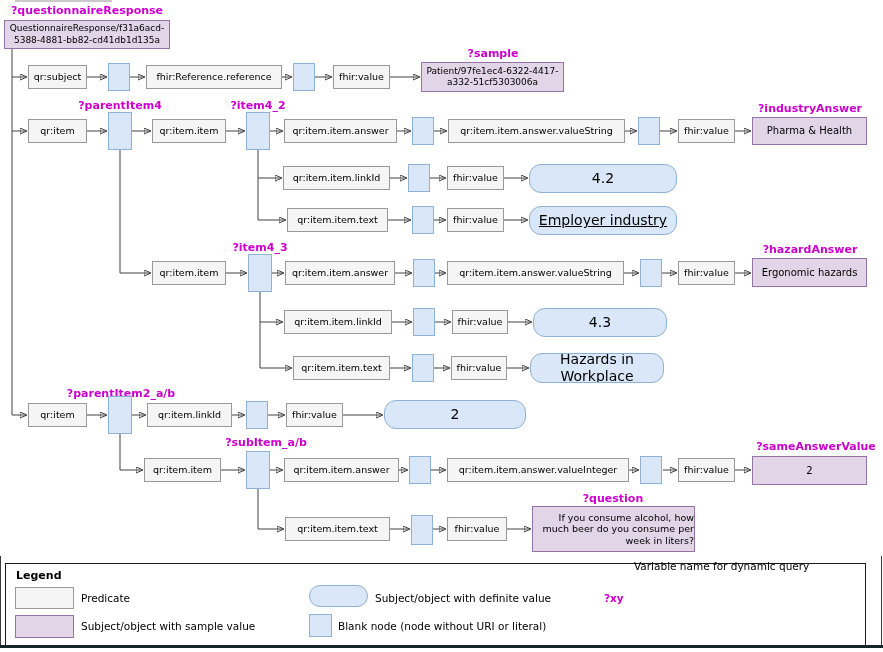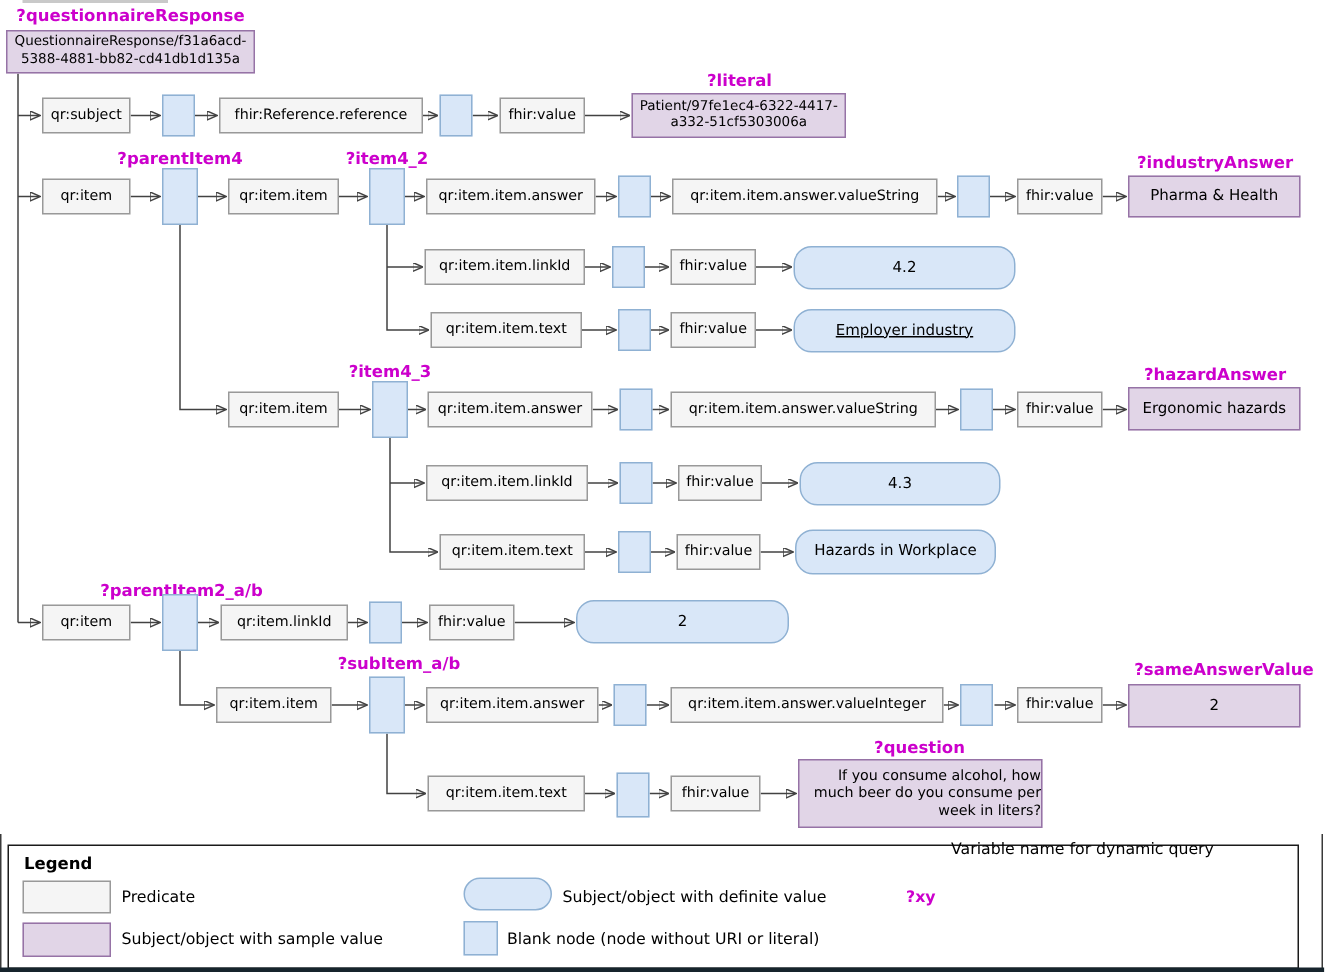--- a/index.html
+++ b/index.html
@@ -6,21 +6,21 @@
   #canvas{
     position:relative;width:883px;height:648px;background:#ffffff;overflow:hidden;
     font-family:"DejaVu Sans","Liberation Sans",sans-serif;color:#000;
   }
   .node{
     position:absolute;box-sizing:border-box;display:flex;align-items:center;justify-content:center;
     text-align:center;font-size:9.5px;line-height:1.2;overflow:hidden;
   }
   .pred{background:var(--c-predicate_fill,#f5f5f5);border:1px solid var(--c-predicate_border,#999);white-space:nowrap;}
   .blank,.blue{background:var(--c-blue_fill,#dae8fc);border:1px solid var(--c-blue_border,#8fb1d3);}
-  .blue{font-size:10px;border-radius:12px;}
+  .blue{font-size:14px;border-radius:12px;}
   .purple{background:var(--c-purple_fill,#e1d5e7);border:1px solid var(--c-purple_border,#9673a6);font-size:10px;}
   .small-id{font-size:9px;line-height:1.25;padding:0 2px;}
   .var{
     position:absolute;transform:translateX(-50%);white-space:nowrap;
     color:var(--c-variable,#cc00cc);font-weight:bold;font-size:11px;
   }
   #wires{position:absolute;left:0;top:0;width:883px;height:652px;}
   #wires path{stroke:var(--c-connector,#424242);stroke-width:1;fill:none;}
   
   .legend-box{position:absolute;left:5px;top:563px;width:861px;height:83px;border:1.5px solid #1a1a1a;background:#fff;box-sizing:border-box;}
@@ -108,21 +108,21 @@
       <path d="M663 470 H676" marker-end="url(#arr)"></path>
       <path d="M735 470 H750" marker-end="url(#arr)"></path>
       <path d="M258 489 V529 H283" marker-end="url(#arr)"></path>
       <path d="M390 529 H409" marker-end="url(#arr)"></path>
       <path d="M433 529 H445" marker-end="url(#arr)"></path>
       <path d="M507 529 H530" marker-end="url(#arr)"></path>
     </g>
   </svg>
 
   <div class="var" style="left:87px;top:4px;">?questionnaireResponse</div>
-  <div class="var" style="left:493px;top:47px;">?literal</div>
+  <div class="var" style="left:493px;top:47px;">?sample</div>
   <div class="var" style="left:120px;top:99px;">?parentItem4</div>
   <div class="var" style="left:258px;top:99px;">?item4_2</div>
   <div class="var" style="left:810px;top:102px;">?industryAnswer</div>
   <div class="var" style="left:260px;top:241px;">?item4_3</div>
   <div class="var" style="left:810px;top:243px;">?hazardAnswer</div>
   <div class="var" style="left:121px;top:387px;">?parentItem2_a/b</div>
   <div class="var" style="left:266px;top:436px;text-align:center;">?subItem_a/b</div>
   <div class="var" style="left:816px;top:440px;">?sameAnswerValue</div>
   <div class="var" style="left:613px;top:492px;">?question</div>
 

